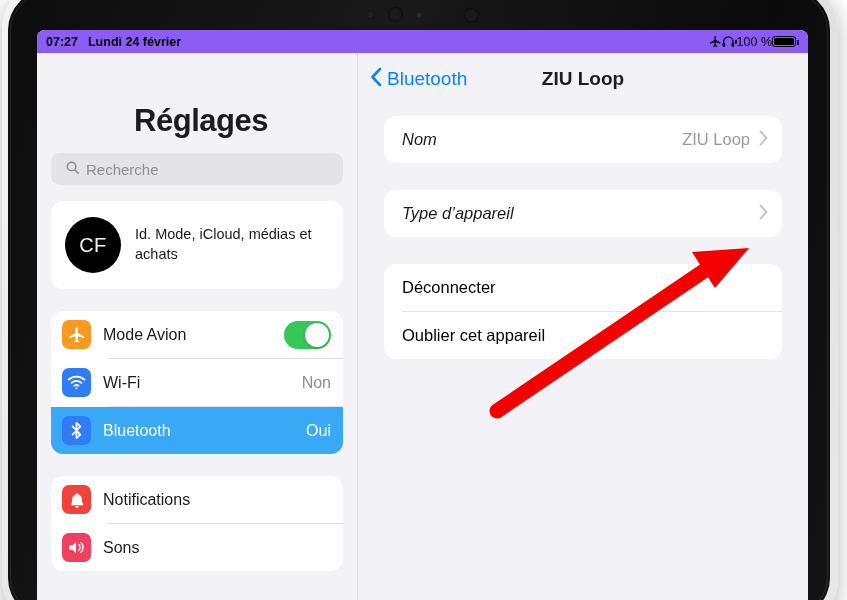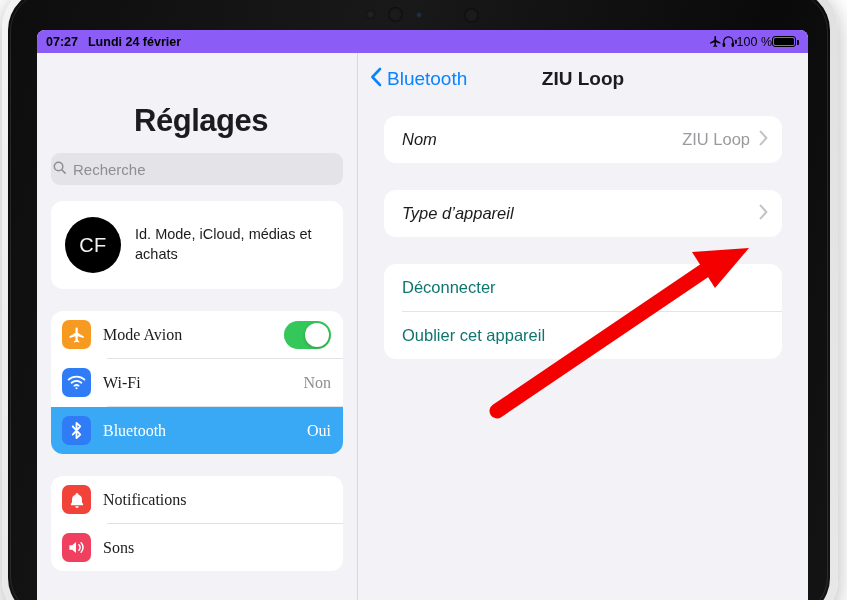--- a/index.html
+++ b/index.html
@@ -73,37 +73,37 @@
     width:321px; background:#f2f2f7; padding:0 14px;
     border-right:1px solid #d7d7dc; position:relative;
   }
   #settings-title{
     font-size:31px; font-weight:bold; color:#1c1c1e; letter-spacing:-.5px;
     margin:50px 0 0 8px;
     text-align:center;
   }
   #search-box{
     margin-top:14px; height:32px; background:#e3e3e8; border-radius:9px;
-    display:flex; align-items:center; padding:0 1px; gap:6px;
+    display:flex; align-items:center; padding:0 14px; gap:6px;
   }
   #search-placeholder{color:#8e8e93; font-size:15px;}
 
   .card{background:#fff; border-radius:12px; overflow:hidden;}
   #account-card{margin-top:16px; display:flex; align-items:center; padding:16px 14px; gap:14px;}
   #avatar{
     width:56px;height:56px;border-radius:50%;background:#000000;
     display:flex;align-items:center;justify-content:center;
     color:#f2f2f5;font-size:20px;letter-spacing:.5px;flex:none;
   }
   #account-text{font-size:14.5px; color:#1c1c1e; line-height:1.35;}
 
   #group-connectivity{margin-top:22px;}
   #group-notifications{margin-top:22px;}
 
-  .row{display:flex; align-items:center; height:47px; padding:0 12px 0 11px; gap:12px; position:relative;font-family:Liberation Serif, serif;}
+  .row{display:flex; align-items:center; height:47px; padding:0 12px 0 11px; gap:12px; position:relative;}
   .row.selected{background:#3aa9f5;}
   .row-sep{height:1px;background:#e2e2e6;margin-left:56px;}
   .ico{
     width:29px;height:29px;border-radius:7px;flex:none;
     display:flex;align-items:center;justify-content:center;
   }
   .ico svg{display:block;}
   .row-label{font-size:16px; color:#1c1c1e; flex:1;}
   .row.selected .row-label{color:#fff;}
   .row-value{font-size:16px; color:#8e8e93;}
@@ -126,21 +126,21 @@
     position:absolute; left:0; right:0; text-align:center;
     font-size:19px; font-weight:bold; color:#1c1c1e; pointer-events:none;
   }
   #detail-body{padding:0 26px;}
   .detail-card{background:#fff; border-radius:12px; overflow:hidden;}
   .d-row{display:flex; align-items:center; height:47px; padding:0 14px 0 18px;}
   .d-label{font-size:16.5px; color:#1c1c1e; flex:1;font-style:italic;}
   .d-value{font-size:16.5px; color:#9a9a9f; margin-right:9px;}
   .d-sep{height:1px;background:#e4e4e8;margin-left:18px;}
   .chev{color:#c2c2c7;}
-  .d-action{font-size:16.5px; color:#0f766e;}
+  .d-action{font-size:16.5px; color:#000000;}
   #card-nom{margin-top:11px;}
   #card-type{margin-top:27px;}
   #card-actions{margin-top:27px;}
 
   
   #annotation-arrow{
     position:absolute; left:0; top:0; width:771px; height:585px;
     pointer-events:none;
   }
 </style>

